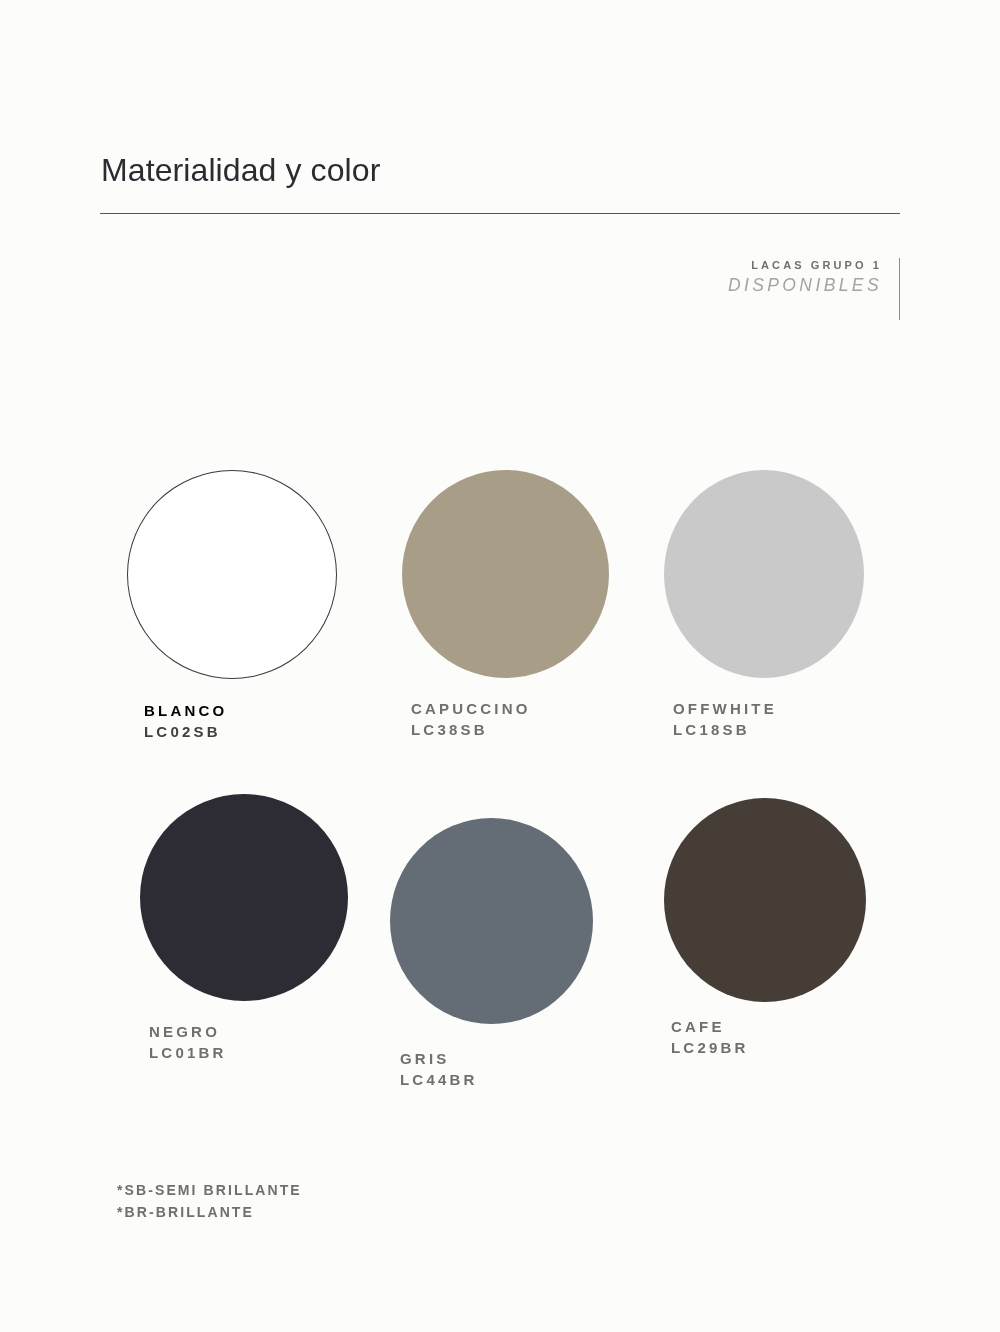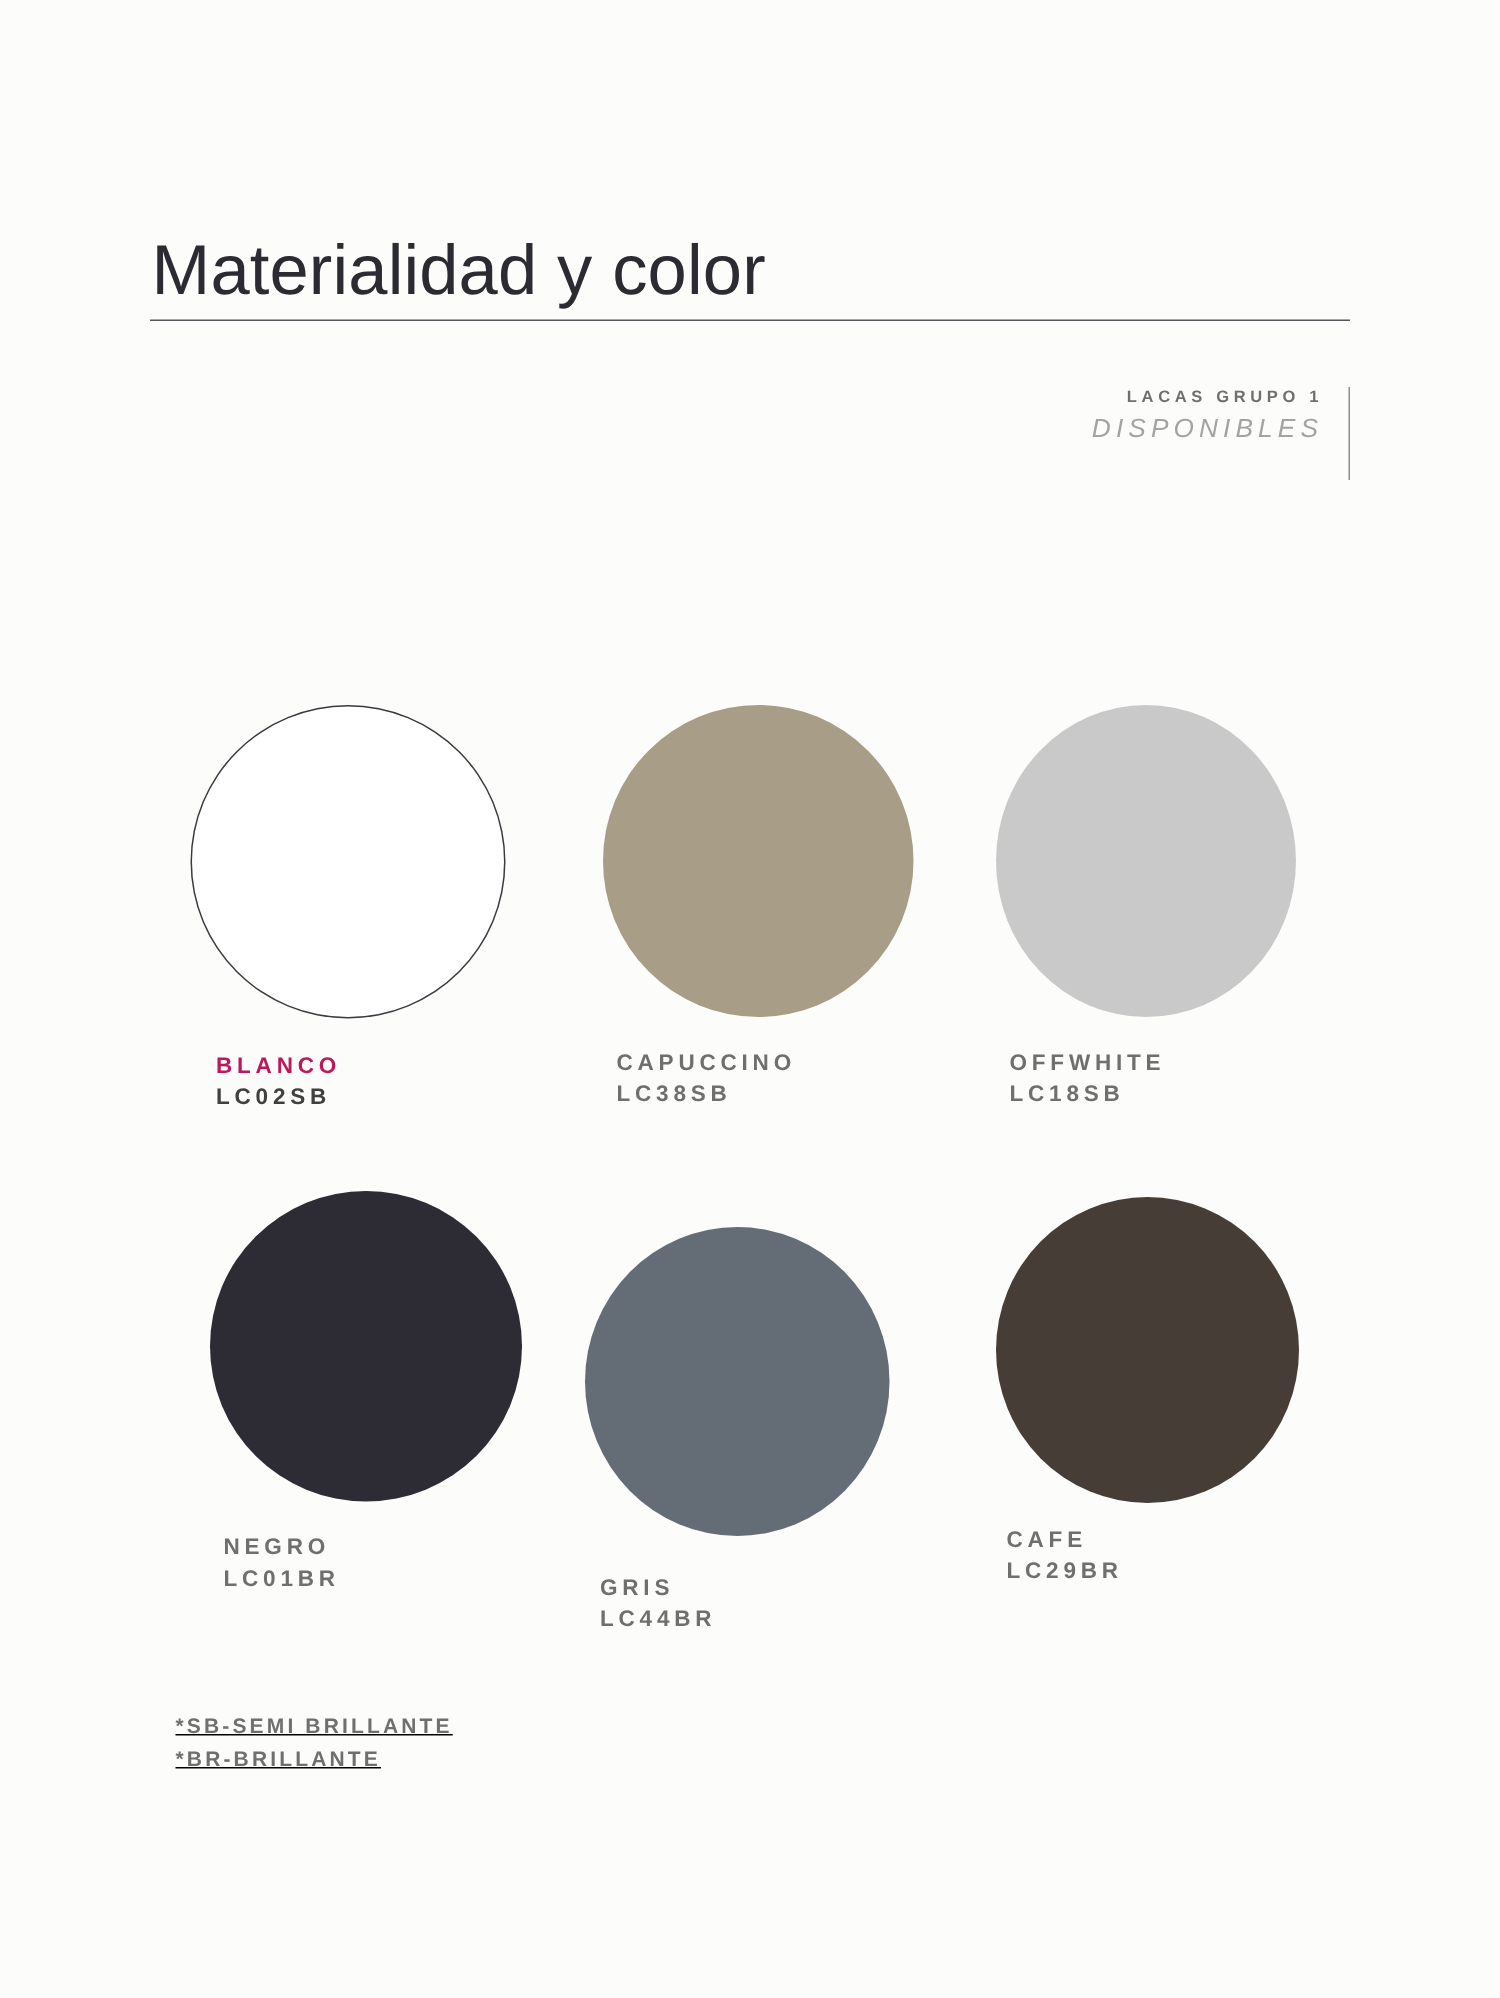--- a/index.html
+++ b/index.html
@@ -18,21 +18,21 @@
   .page {
     position: absolute;
     inset: 0;
   }
 
   
   .title {
     position: absolute;
     left: 101px;
     top: 152px;
-    font-size: 47px;
+    font-size: 32px;
     font-weight: 400;
     color: #2b2b31;
     letter-spacing: 0.1px;
     white-space: nowrap;
   }
   .title-rule {
     position: absolute;
     left: 100px;
     top: 213px;
     width: 800px;
@@ -113,22 +113,21 @@
   #sw-4 .swatch-text { margin-top: 24px; margin-left: 10px; }
 
   #sw-5 { left: 664px; top: 798px; }
   #sw-5 .swatch-disc { width: 202px; height: 204px; }
   #sw-5 .swatch-text { margin-top: 14px; margin-left: 7px; }
 
   
   .footnotes {
     position: absolute;
     left: 117px;
-    top: 1140px;
-    text-decoration: underline;
+    top: 1180px;
   }
   .footnote {
     font-size: 14px;
     font-weight: bold;
     color: #6f6f6f;
     letter-spacing: 2.1px;
     line-height: 1.57;
     white-space: nowrap;
   }
 </style>
@@ -142,21 +141,21 @@
 
   <div class="group-head">
     <div class="group-title" style="color: rgb(111, 111, 111);">LACAS GRUPO 1</div>
     <div class="group-sub" style="color: rgb(163, 163, 163); font-style: italic;">DISPONIBLES</div>
   </div>
   <div class="group-head-rule"></div>
 
   <div class="swatch" id="sw-0">
     <div class="swatch-disc" style="background: rgb(255, 255, 255); border: 1px solid rgb(58, 58, 62);"></div>
     <div class="swatch-text">
-      <div class="swatch-label" style="color: #be185d;">BLANCO</div>
+      <div class="swatch-label" style="color: #000000;">BLANCO</div>
       <div class="swatch-label" style="color: #404040;">LC02SB</div>
     </div>
   </div>
 
   <div class="swatch" id="sw-1">
     <div class="swatch-disc" style="background: rgb(168, 157, 134); border: none;"></div>
     <div class="swatch-text">
       <div class="swatch-label" style="color: rgb(111, 111, 111);">CAPUCCINO</div>
       <div class="swatch-label" style="color: rgb(111, 111, 111);">LC38SB</div>
     </div>

